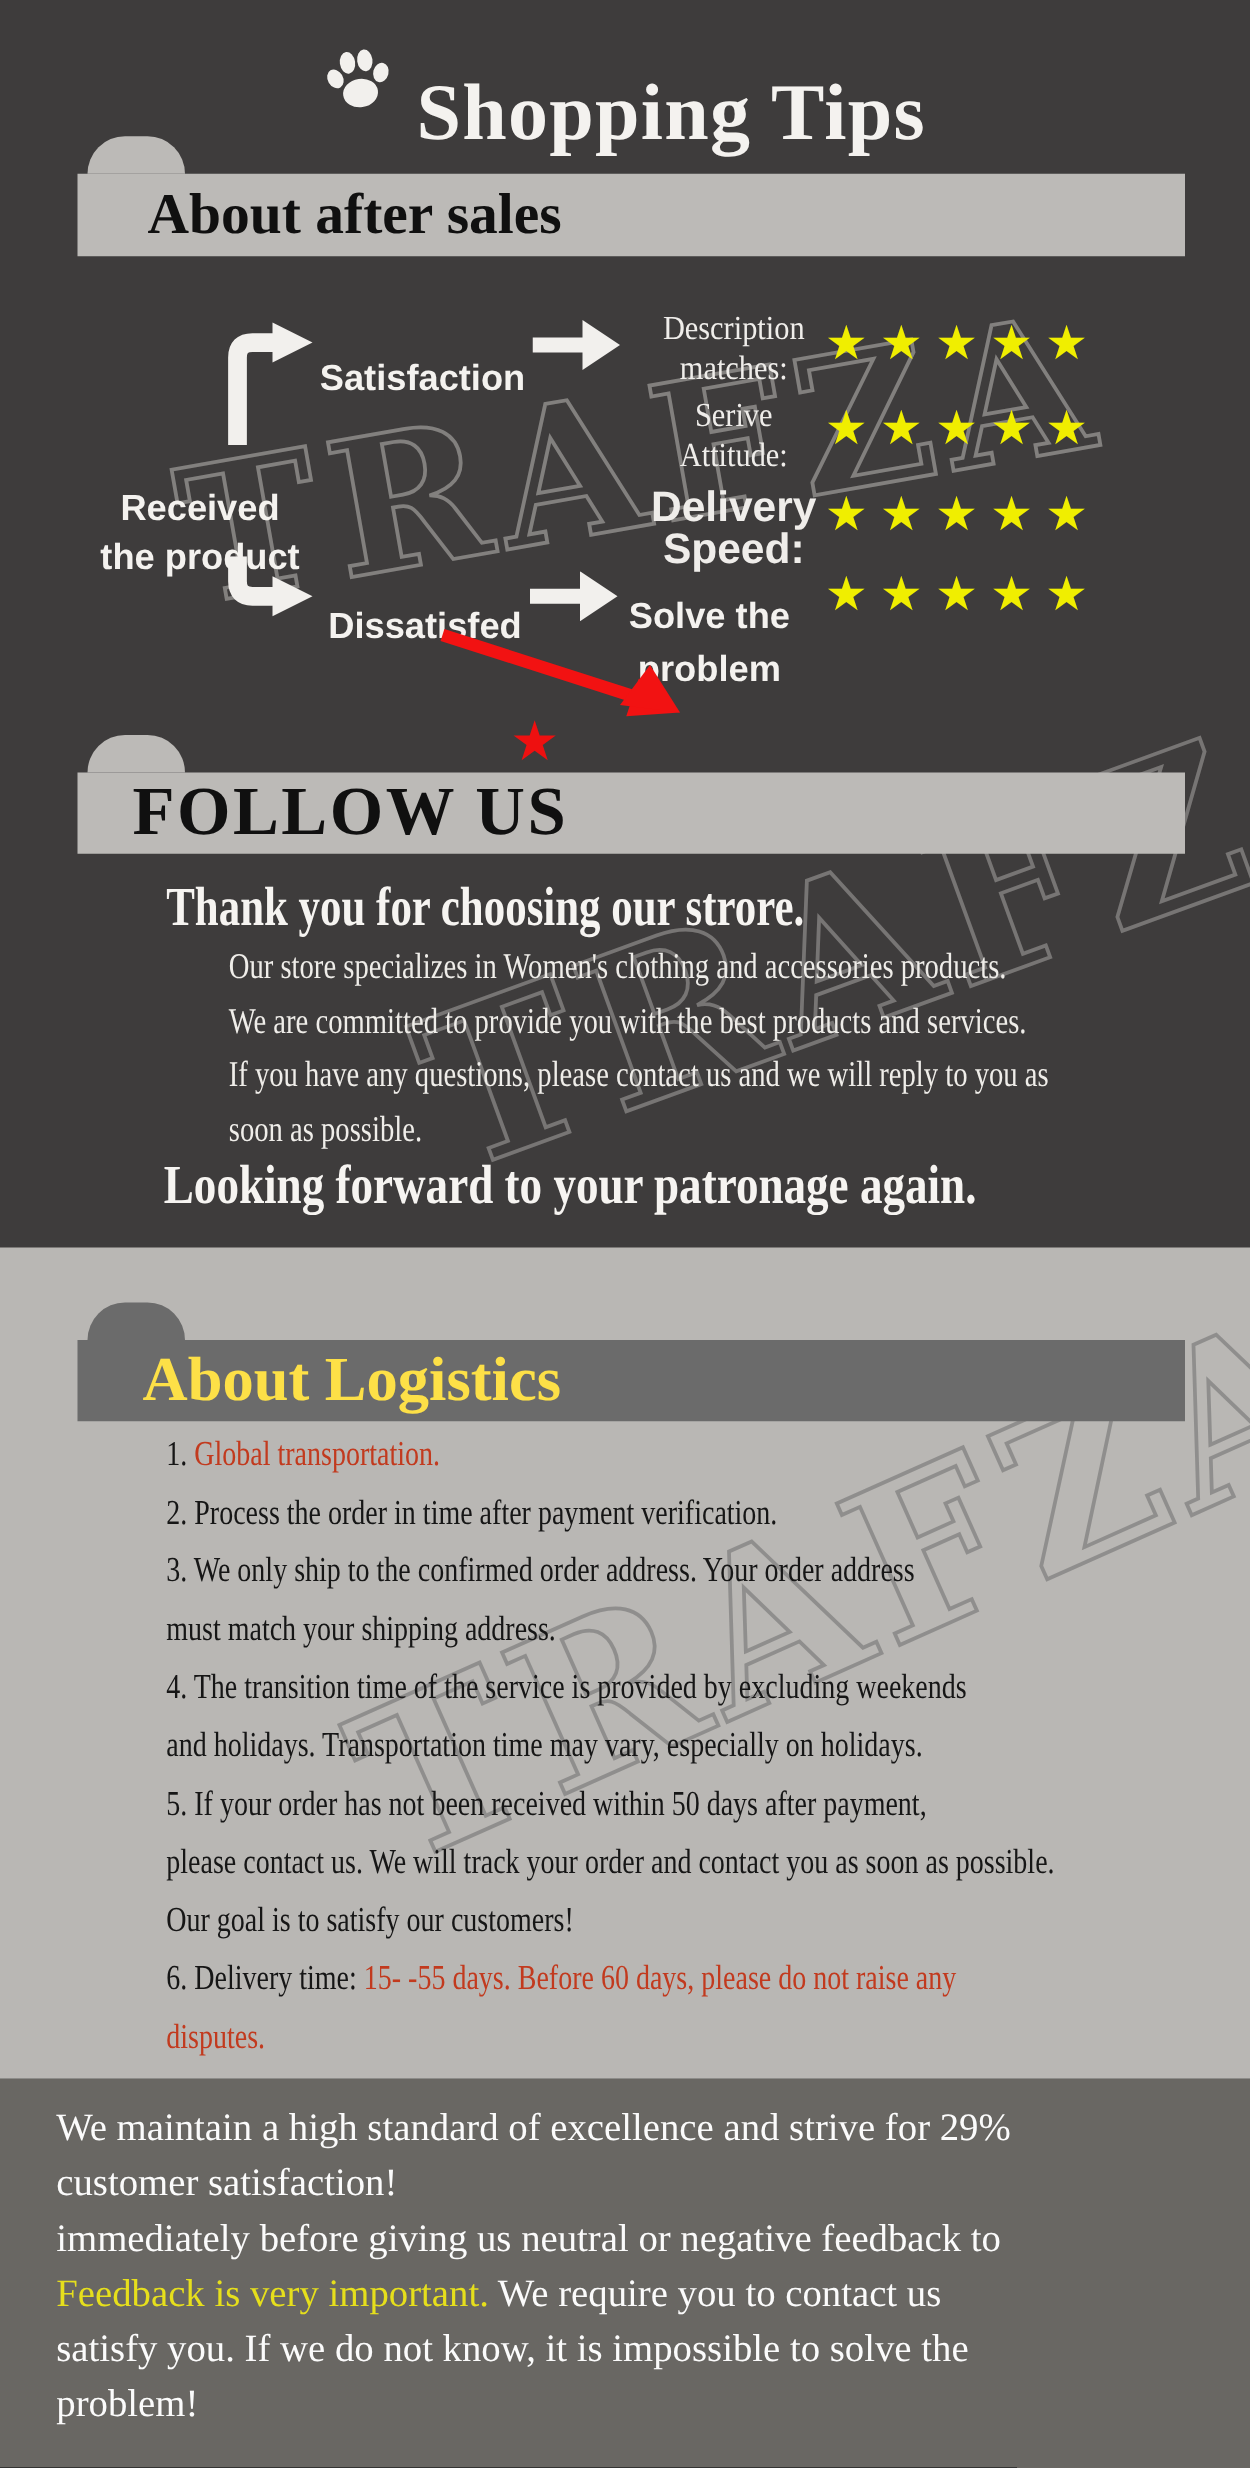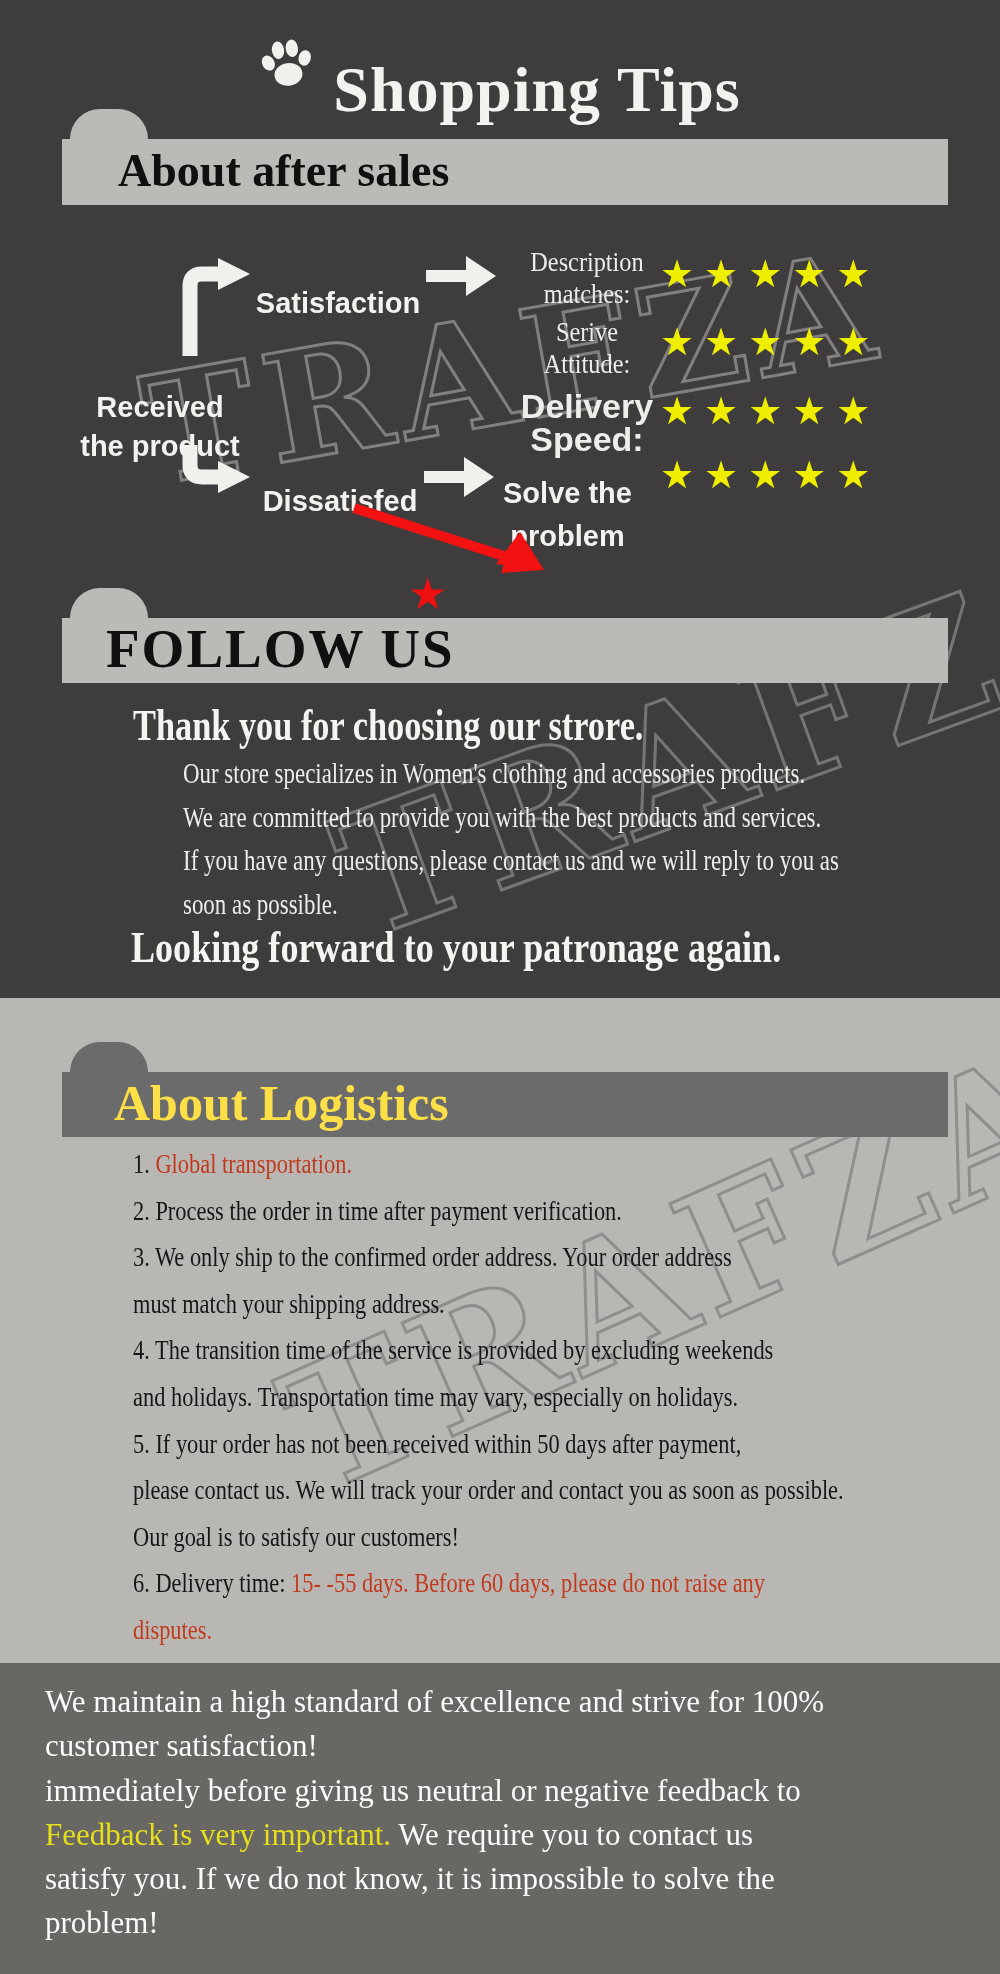--- a/index.html
+++ b/index.html
@@ -209,21 +209,21 @@
     <div class="lline"><span>4. The transition time of the service is provided by excluding weekends</span><span class="red-seg"></span></div>
     <div class="lline"><span>and holidays. Transportation time may vary, especially on holidays.</span><span class="red-seg"></span></div>
     <div class="lline"><span>5. If your order has not been received within 50 days after payment,</span><span class="red-seg"></span></div>
     <div class="lline"><span>please contact us. We will track your order and contact you as soon as possible.</span><span class="red-seg"></span></div>
     <div class="lline"><span>Our goal is to satisfy our customers!</span><span class="red-seg"></span></div>
     <div class="lline"><span>6. Delivery time: </span><span class="red-seg">15- -55 days. Before 60 days, please do not raise any</span></div>
     <div class="lline"><span></span><span class="red-seg">disputes.</span></div>
   </div>
 
   <div class="abs" id="footer-text">
-    <div class="fline"><span>We maintain a high standard of excellence and strive for 100%</span><span class="yellow-seg"></span><span></span></div>
+    <div class="fline"><span>We maintain a high standard of excellence and strive for 29%</span><span class="yellow-seg"></span><span></span></div>
     <div class="fline"><span>customer satisfaction!</span><span class="yellow-seg"></span><span></span></div>
     <div class="fline"><span>immediately before giving us neutral or negative feedback to</span><span class="yellow-seg"></span><span></span></div>
     <div class="fline"><span></span><span class="yellow-seg">Feedback is very important.</span><span> We require you to contact us</span></div>
     <div class="fline"><span>satisfy you. If we do not know, it is impossible to solve the</span><span class="yellow-seg"></span><span></span></div>
     <div class="fline"><span>problem!</span><span class="yellow-seg"></span><span></span></div>
   </div>
 
 </div>
 
 </body></html>

